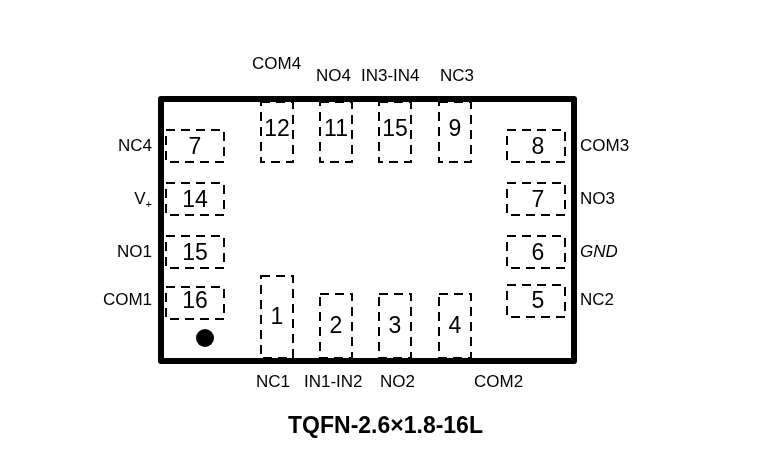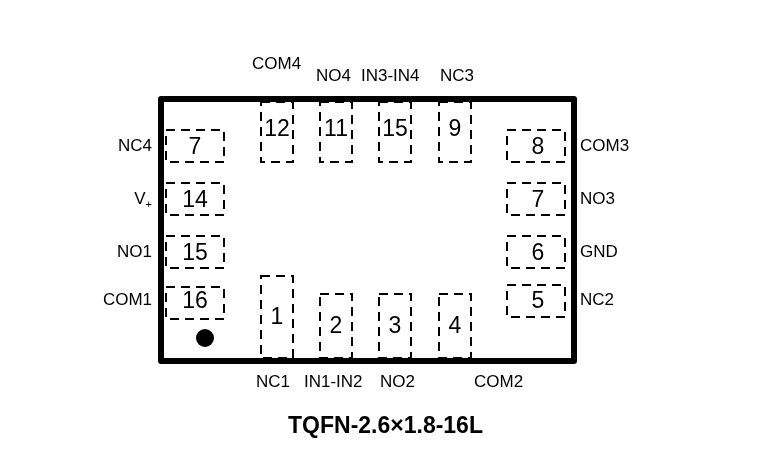--- a/index.html
+++ b/index.html
@@ -65,21 +65,21 @@
 <div class="pad" style="left:379px;top:315px;width:32px;">3</div>
 <div class="pad" style="left:439px;top:315px;width:32px;">4</div>
 
 <div class="lbl" style="right:609px;top:136px;">NC4</div>
 <div class="lbl" style="right:609px;top:189px;"><span>V</span><span class="sub">+</span></div>
 <div class="lbl" style="right:609px;top:242px;">NO1</div>
 <div class="lbl" style="right:609px;top:290px;">COM1</div>
 
 <div class="lbl" style="left:580px;top:136px;">COM3</div>
 <div class="lbl" style="left:580px;top:189px;">NO3</div>
-<div class="lbl" style="left:580px;top:242px;">GND</div>
+<div class="lbl" style="left:580px;top:242px;font-style:italic;">GND</div>
 <div class="lbl" style="left:580px;top:290px;">NC2</div>
 
 <div class="lbl" style="left:252px;top:54px;">COM4</div>
 <div class="lbl" style="left:316px;top:66px;">NO4</div>
 <div class="lbl" style="left:361px;top:66px;">IN3-IN4</div>
 <div class="lbl" style="left:440px;top:66px;">NC3</div>
 
 <div class="lbl" style="left:256px;top:372px;">NC1</div>
 <div class="lbl" style="left:304px;top:372px;">IN1-IN2</div>
 <div class="lbl" style="left:380px;top:372px;">NO2</div>

